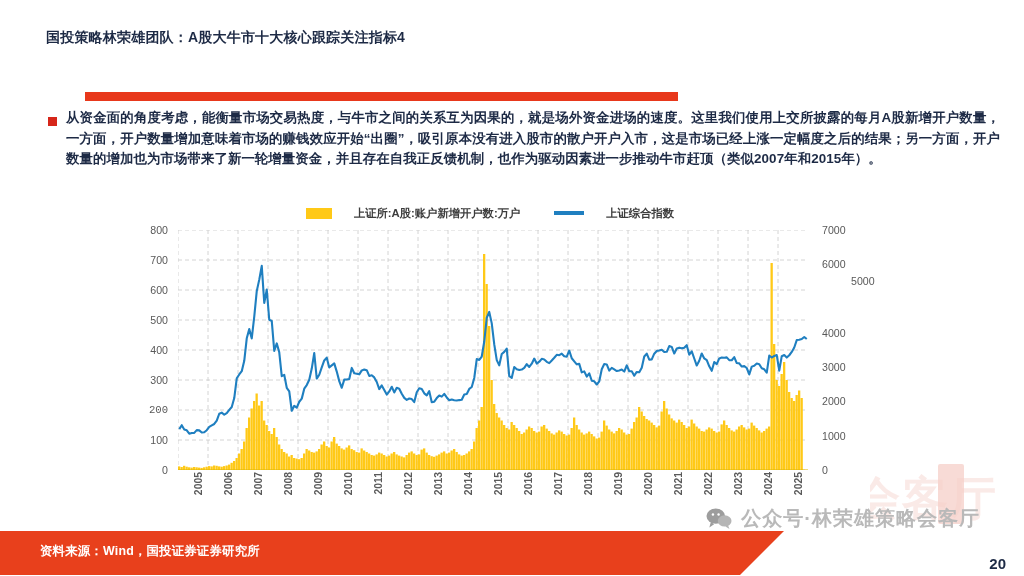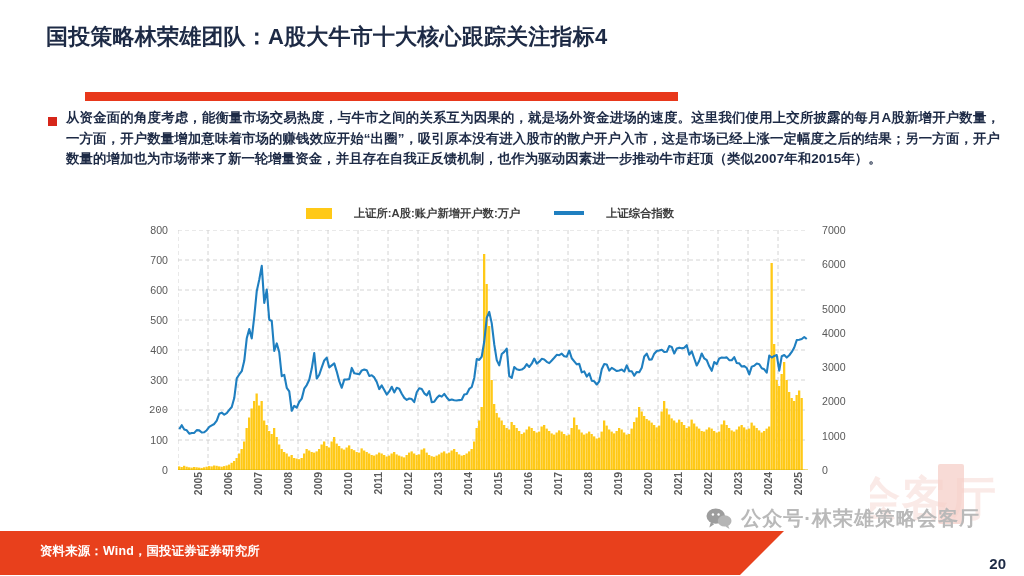--- a/index.html
+++ b/index.html
@@ -18,21 +18,21 @@
     letter-spacing:2px;white-space:nowrap;opacity:.55;
   }
   .deco-bar{
     position:absolute;right:60px;bottom:52px;width:26px;height:60px;
     background:#f6cfc8;opacity:.75;border-radius:2px;
   }
 
   
   .title-block{position:absolute;left:46px;top:22px;right:10px;}
   .title-line{
-    color:#1d2a45;font-weight:bold;font-size:22px;line-height:30px;
+    color:#1d2a45;font-weight:bold;font-size:14px;line-height:30px;
     white-space:nowrap;letter-spacing:.2px;
   }
   .title-underline{
     position:absolute;left:85px;top:92px;width:593px;height:9px;
     background:#e8381b;
   }
 
   
   .body-wrap{position:absolute;left:48px;top:108px;right:24px;display:flex;}
   .bullet{
@@ -148,21 +148,21 @@
           <span style="top: 60px;">600</span>
           <span style="top: 30px;">700</span>
           <span style="top: 0px;">800</span>
         </div>
       <div class="axis-right" id="axis-right">
           <span style="top: 240px;">0</span>
           <span style="top: 205.714px;">1000</span>
           <span style="top: 171.429px;">2000</span>
           <span style="top: 137.143px;">3000</span>
           <span style="top: 102.857px;">4000</span>
-          <span style="top: 79px;">5000</span>
+          <span style="top: 51px; margin-left: 29px;">5000</span>
           <span style="top: 34.2857px;">6000</span>
           <span style="top: 0px;">7000</span>
         </div>
       <div class="svg-holder" id="svg-holder"><svg width="630" height="240" viewBox="0 0 630 240">
             <line x1="0" x2="630" y1="240" y2="240" stroke="#c9c9c9" stroke-width="0.8" stroke-dasharray="4,3"></line>
             <line x1="0" x2="630" y1="210" y2="210" stroke="#c9c9c9" stroke-width="0.8" stroke-dasharray="4,3"></line>
             <line x1="0" x2="630" y1="180" y2="180" stroke="#c9c9c9" stroke-width="0.8" stroke-dasharray="4,3"></line>
             <line x1="0" x2="630" y1="150" y2="150" stroke="#c9c9c9" stroke-width="0.8" stroke-dasharray="4,3"></line>
             <line x1="0" x2="630" y1="120" y2="120" stroke="#c9c9c9" stroke-width="0.8" stroke-dasharray="4,3"></line>
             <line x1="0" x2="630" y1="90" y2="90" stroke="#c9c9c9" stroke-width="0.8" stroke-dasharray="4,3"></line>

